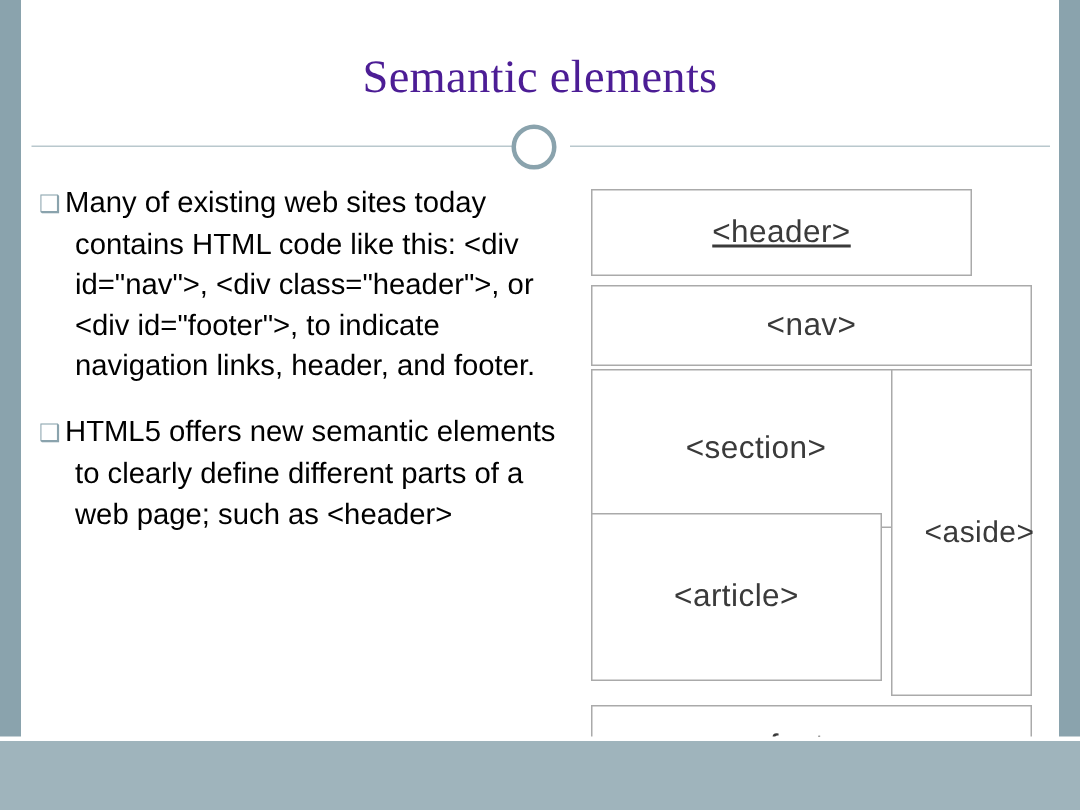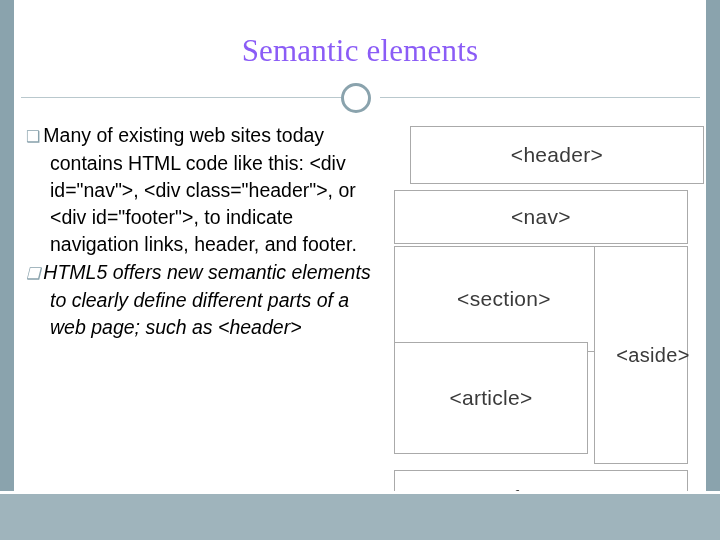--- a/index.html
+++ b/index.html
@@ -67,21 +67,21 @@
 
   
   .title {
     position: absolute;
     left: 40px;
     top: 33px;
     width: 640px;
     text-align: center;
     font-family: "Liberation Serif", serif;
     font-size: 31px;
-    color: #8b5cf6;
+    color: #4c1d95;
     letter-spacing: 0.2px;
     white-space: nowrap;
   }
 
   
   .rule-left {
     position: absolute;
     left: 21px;
     top: 97px;
     width: 322px;
@@ -121,22 +121,21 @@
   .bullet-row {
     position: relative;
     margin-bottom: 0px;
   }
   .bullet-row p {
     margin: 0;
     padding-left: 24px;
     text-indent: -24px;
   }
   .bullet-row + .bullet-row {
-    margin-top: 1px;
-    font-style: italic;
+    margin-top: 17px;
   }
   .bullet-glyph {
     color: #8aa3ad;
     font-size: 16px;
     margin-right: 3px;
   }
 
   
   .diagram {
     position: absolute;
@@ -151,21 +150,21 @@
     background: #ffffff;
     box-sizing: border-box;
     display: flex;
     align-items: center;
     justify-content: center;
     font-family: "Liberation Sans", sans-serif;
     font-size: 21px;
     color: #3a3a3a;
     letter-spacing: 0.3px;
   }
-  .box-header { left: 20px;   top: 4px;   width: 294px; height: 58px; }
+  .box-header { left: 4px;   top: 4px;   width: 254px; height: 58px; text-decoration: underline; }
   .box-nav    { left: 4px;   top: 68px;  width: 294px; height: 54px; }
   .box-section{ left: 4px;   top: 124px; width: 220px; height: 106px; justify-content: center; }
   .box-article{ left: 4px;   top: 220px; width: 194px; height: 112px; text-align: right; }
   .box-aside  { left: 204px; top: 124px; width: 94px;  height: 218px; padding-left: 24px; }
   .box-footer { left: 4px;   top: 348px; width: 294px; height: 56px; }
   .box-aside span { font-size: 20px; }
 </style>
 </head>
 <body>
 

